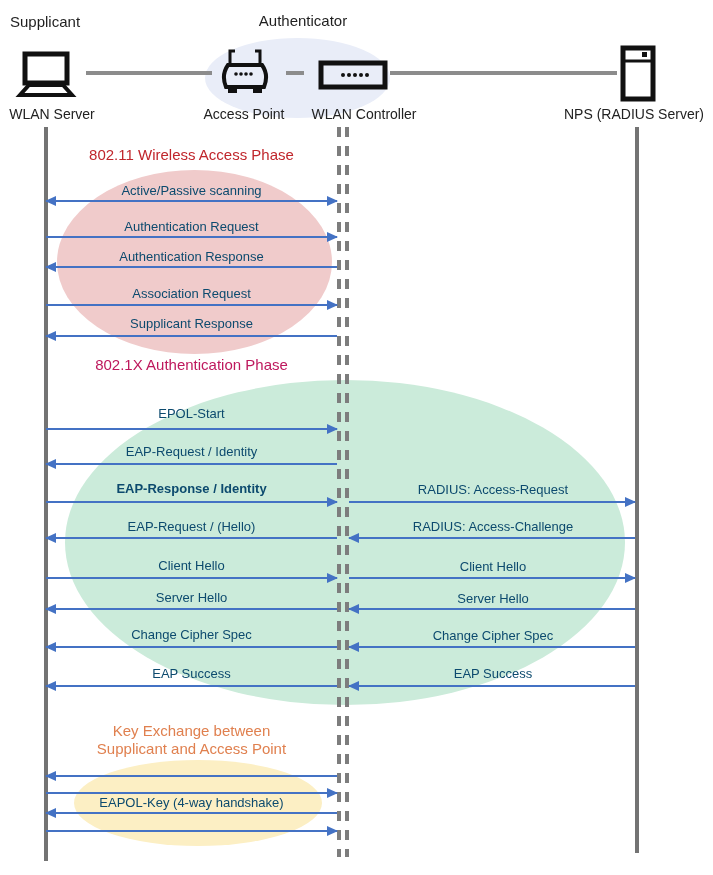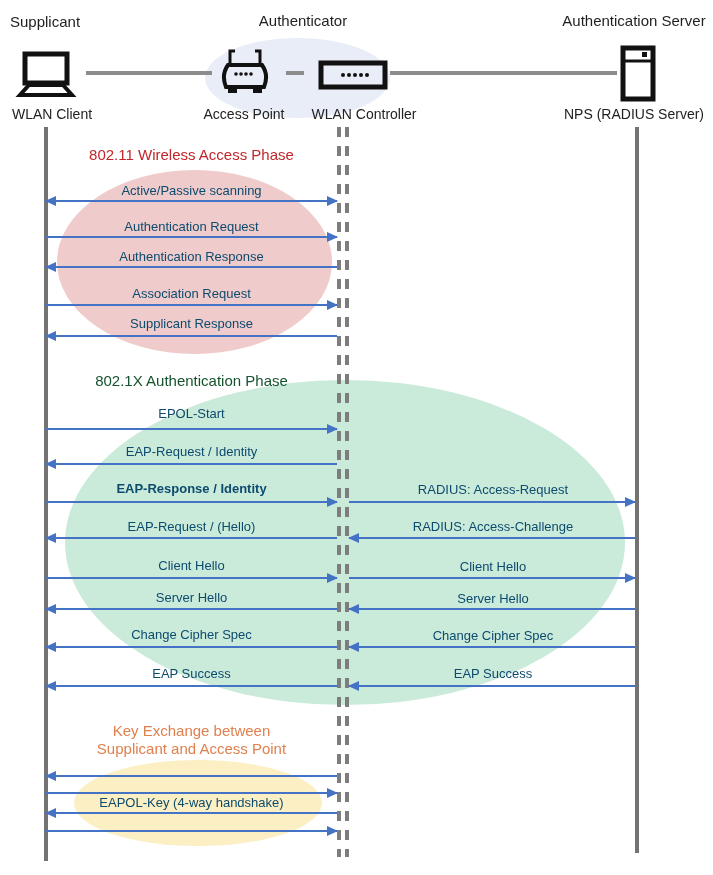--- a/index.html
+++ b/index.html
@@ -36,21 +36,20 @@
 
 <div id="canvas">
 
   <div class="ellipse" style="left:205px;top:38px;width:185px;height:80px;background:#E9EDF8;"></div>
   <div class="ellipse" style="left:57px;top:170px;width:275px;height:184px;background:#F0CBCB;"></div>
   <div class="ellipse" style="left:65px;top:380px;width:560px;height:325px;background:#CBEBDA;"></div>
   <div class="ellipse" style="left:74px;top:760px;width:248px;height:86px;background:#FCEFC4;"></div>
 
   <div class="role-label" style="left:10px;top:13px;text-align:center;">Supplicant</div>
   <div class="role-label" style="left:233px;top:12px;width:140px;text-align:center;">Authenticator</div>
-  <div class="role-label" style="left:554px;top:12px;width:160px;text-align:center;">Authentication Server</div>
 
   <div class="connector" style="left:86px;top:71px;width:126px;"></div>
   <div class="connector" style="left:286px;top:71px;width:18px;"></div>
   <div class="connector" style="left:390px;top:71px;width:227px;"></div>
 
   <div class="icon" style="left:13px;top:51px;width:66px;height:50px;">
     <svg width="66" height="50" viewBox="0 0 66 50">
       <rect x="12" y="3" width="42" height="29" fill="none" stroke="#111" stroke-width="5"></rect>
       <path d="M7 44 L59 44 L50 34 L16 34 Z" fill="none" stroke="#111" stroke-width="4"></path>
     </svg>
@@ -82,21 +81,21 @@
   </div>
 
   <div class="icon" style="left:620px;top:45px;width:36px;height:57px;">
     <svg width="36" height="57" viewBox="0 0 36 57">
       <rect x="3" y="3" width="30" height="51" fill="none" stroke="#111" stroke-width="5"></rect>
       <line x1="5" y1="16" x2="31" y2="16" stroke="#111" stroke-width="3"></line>
       <rect x="22" y="7" width="5" height="5" fill="#111"></rect>
     </svg>
   </div>
 
-  <div class="dev-label" style="left:2px;top:106px;width:100px;">WLAN Client</div>
+  <div class="dev-label" style="left:2px;top:106px;width:100px;">WLAN Server</div>
   <div class="dev-label" style="left:184px;top:106px;width:120px;">Access Point</div>
   <div class="dev-label" style="left:294px;top:106px;width:140px;">WLAN Controller</div>
   <div class="dev-label" style="left:554px;top:106px;width:160px;">NPS (RADIUS Server)</div>
 
   <div class="lifeline" style="left:44px;top:127px;height:734px;"></div>
   <div class="lifeline-dashed" style="left:337px;top:127px;height:730px;"></div>
   <div class="lifeline-dashed" style="left:345px;top:127px;height:730px;"></div>
   <div class="lifeline" style="left:635px;top:127px;height:726px;"></div>
 
   <div class="phase-title" style="top:146px;color:#C0262C;">802.11 Wireless Access Phase</div>
@@ -109,21 +108,21 @@
 
   <div class="msg-label msg-left" style="top:249px;">Authentication Response</div>
   <div class="arrow head-l" style="left:46px;top:266px;width:291px;"></div>
 
   <div class="msg-label msg-left" style="top:286px;">Association Request</div>
   <div class="arrow head-r" style="left:46px;top:304px;width:291px;"></div>
 
   <div class="msg-label msg-left" style="top:316px;">Supplicant Response</div>
   <div class="arrow head-l" style="left:46px;top:335px;width:291px;"></div>
 
-  <div class="phase-title" style="top:372px;color:#14532d;">802.1X Authentication Phase</div>
+  <div class="phase-title" style="top:356px;color:#be185d;">802.1X Authentication Phase</div>
 
   <div class="msg-label msg-left" style="top:406px;">EPOL-Start</div>
   <div class="arrow head-r" style="left:46px;top:428px;width:291px;"></div>
 
   <div class="msg-label msg-left" style="top:444px;">EAP-Request / Identity</div>
   <div class="arrow head-l" style="left:46px;top:463px;width:291px;"></div>
 
   <div class="msg-label msg-left" style="top:481px;font-weight:bold;">EAP-Response / Identity</div>
   <div class="arrow head-r" style="left:46px;top:501px;width:291px;"></div>
 

